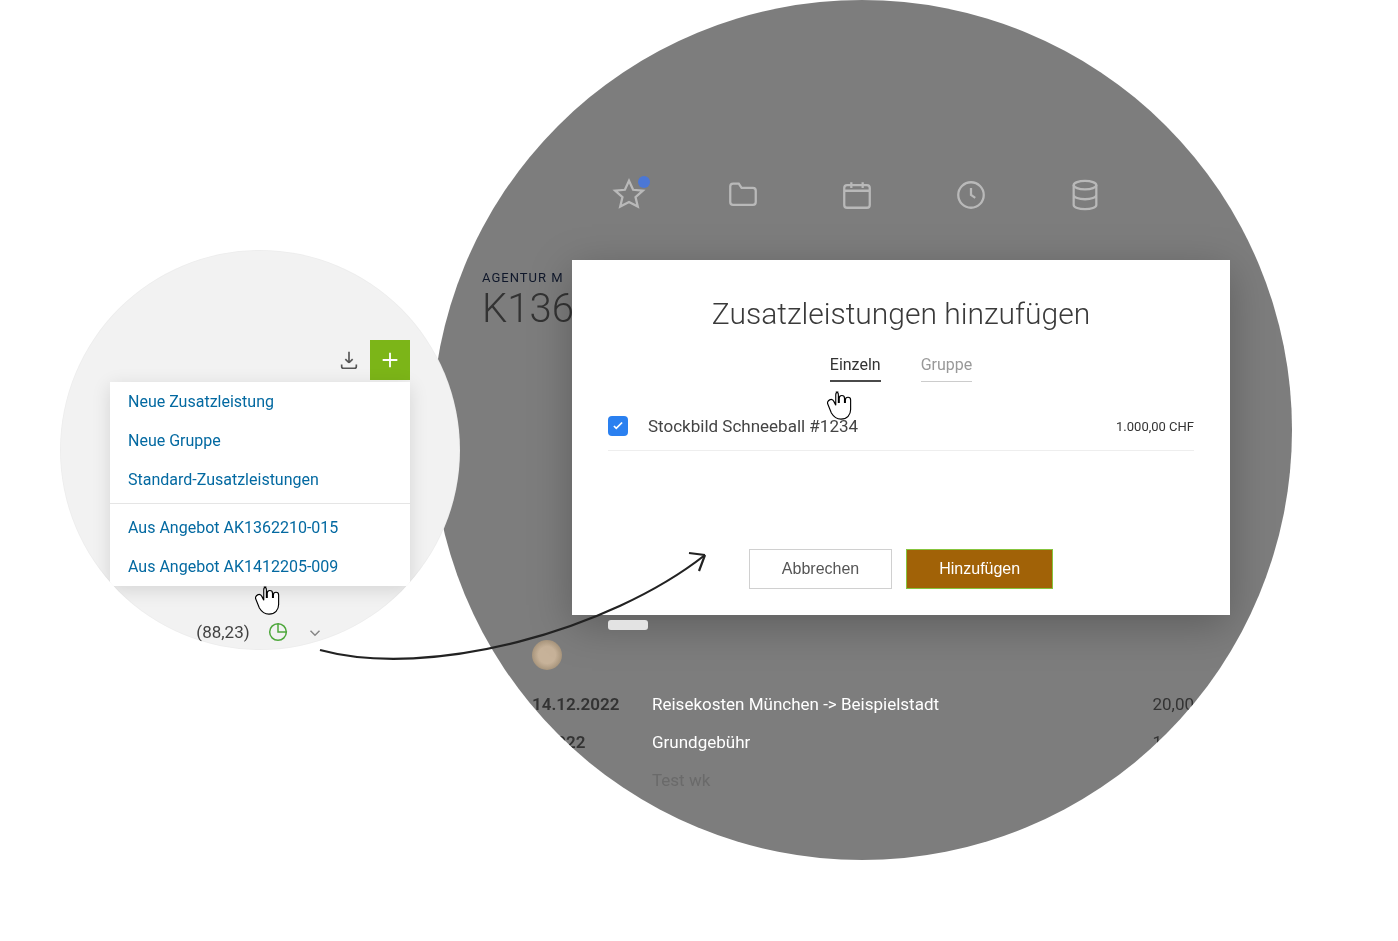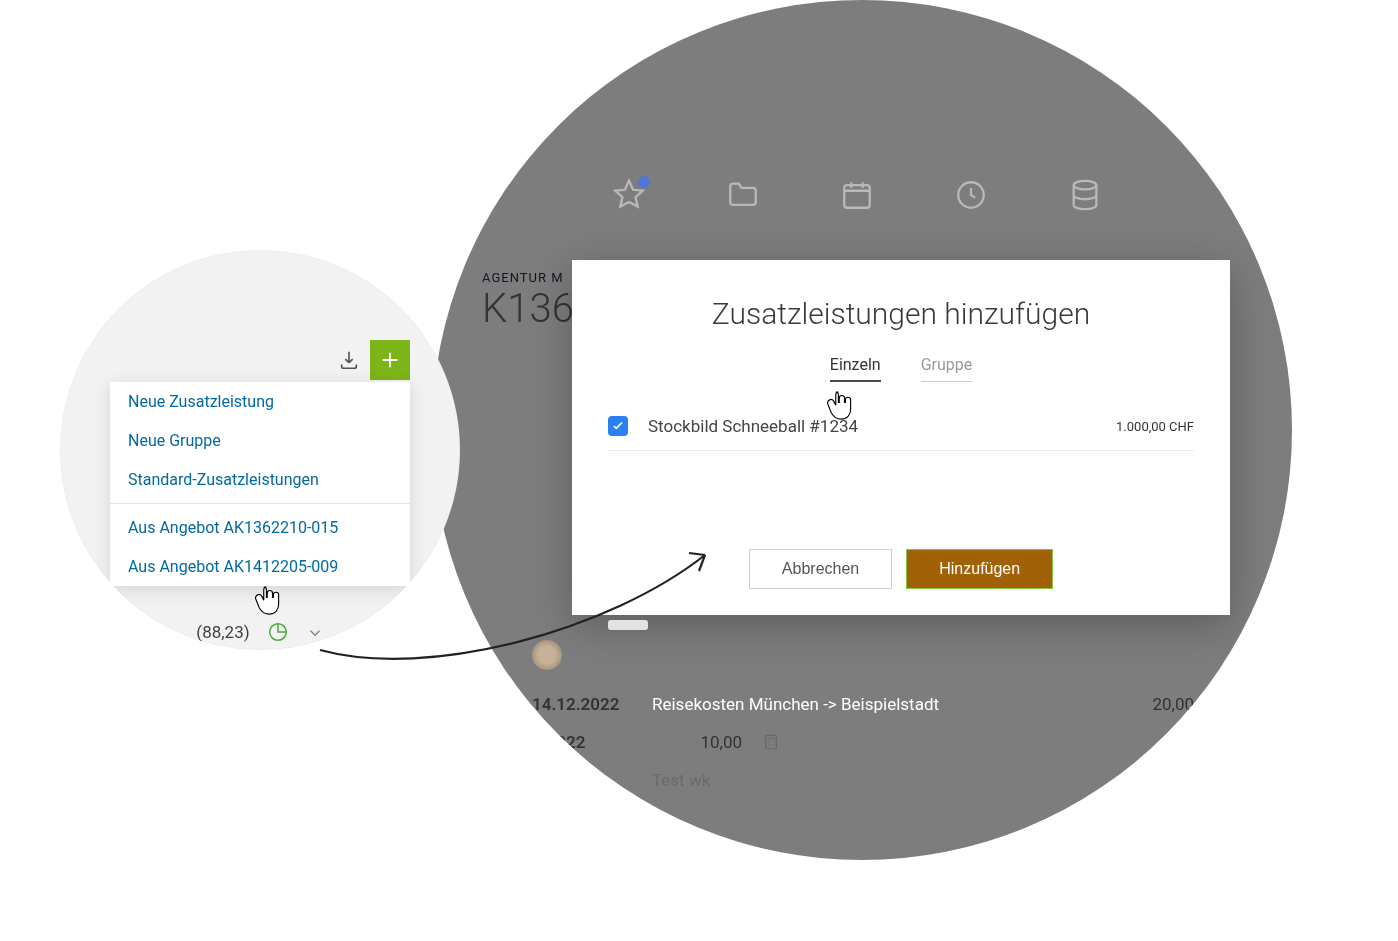--- a/index.html
+++ b/index.html
@@ -295,20 +295,21 @@
 
   <div class="bg-table">
     <div class="bg-row">
       <span class="date">14.12.2022</span>
       <span class="desc">Reisekosten München -&gt; Beispielstadt</span>
       <span class="amt">20,00</span>
       <span class="ico"></span>
     </div>
     <div class="bg-row">
       <span class="date">2.2022</span>
+      <span class="desc">Grundgebühr</span>
       <span class="amt">10,00</span>
       <span class="ico">
         <svg viewBox="0 0 24 24" fill="none" stroke="currentColor" stroke-width="1.6">
             <rect x="5" y="3" width="14" height="18" rx="1"></rect>
             <path d="M8 7h8M8 11h2M8 15h2M14 11h2M14 15h2"></path>
           </svg>
       </span>
     </div>
     <div class="bg-row">
       <span class="date"></span>

